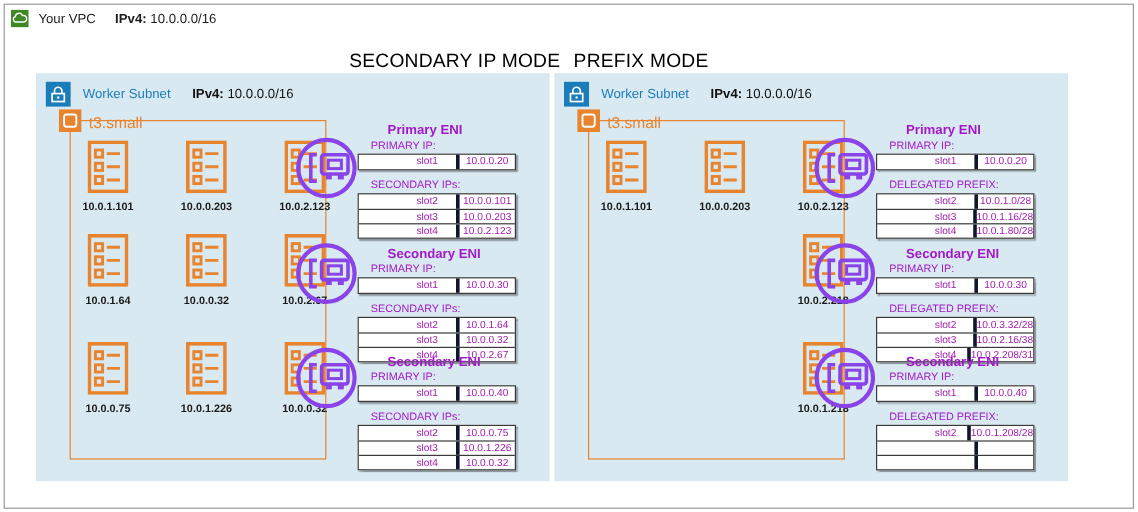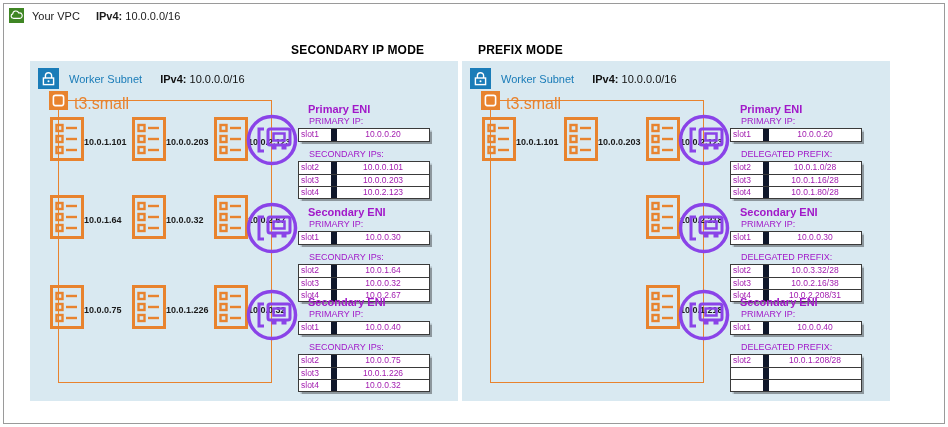--- a/index.html
+++ b/index.html
@@ -9,54 +9,54 @@
   .frame { position:absolute; left:3px; top:3px; right:3px; bottom:3px;
            border:1px solid #9a9a9a; background:#fff; }
 
   
   .vpc-head { position:absolute; left:9px; top:8px; display:flex; align-items:center; gap:8px;
               font-size:11px; color:#1c1c1c; }
   .vpc-head .cidr { margin-left:8px; }
   b { font-weight:bold; }
 
   
-  .mode-title { position:absolute; top:43px; font-size:12px; font-weight:bold; color:#000; letter-spacing:.2px; }
+  .mode-title { position:absolute; top:43px; font-size:16px; font-weight:normal; color:#000; letter-spacing:.2px; }
   .mode-left  { left:291px; }
   .mode-right { left:478px; }
 
   
   .panel { position:absolute; top:61px; width:428px; height:340px; background:#d9e9f1; }
   .panel-left  { left:30px; }
   .panel-right { left:462px; }
 
   .subnet-head { position:absolute; left:8px; top:7px; display:flex; align-items:center; gap:10px; }
   .subnet-label { color:#1a7cb8; font-size:11px; }
   .subnet-cidr  { color:#111; font-size:11px; margin-left:8px; }
 
   
   .instance-box { position:absolute; left:28px; top:39px; width:214px; height:283px;
                   border:1px solid #e8832e; }
   .ec2-icon { position:absolute; left:-10px; top:-10px; width:19px; height:19px; }
-  .inst-label { position:absolute; left:15px; top:-6px; color:#e8832e; font-size:16px; }
-
-  .pod { position:absolute; width:80px; display:flex; flex-direction:row; align-items:center; }
+  .inst-label { position:absolute; left:15px; top:-6px; color:#e8832e; font-size:13px; }
+
+  .pod { position:absolute; width:80px; display:flex; flex-direction:column; align-items:center; }
   .pod-ip { margin-top:6px; font-size:9px; font-weight:bold; color:#1a1a1a; white-space:nowrap; }
 
   .eni-circle { position:absolute; left:215px; width:54px; height:54px; }
 
   
   .eni-group { position:absolute; left:268px; width:142px; }
-  .eni-title { font-size:11px; font-weight:bold; color:#a119c9; margin-left:10px; }
+  .eni-title { font-size:11px; font-weight:bold; color:#a119c9; margin-left:25px; }
   .eni-label { font-size:9px; color:#a119c9; margin:1px 0 2px 11px; }
   .eni-label.mt { margin-top:7px; }
   .etable { width:132px; background:#fff; border:1px solid #3a3a3a;
             box-shadow:1.5px 1.5px 1px rgba(0,0,0,.35); }
   .trow { display:flex; height:12px; line-height:11px; font-size:8.5px; color:#a21caf; }
   .trow + .trow { border-top:1px solid #3a3a3a; }
-  .trow .slot { width:38px; border-right:6px solid #0f172a; padding-left:2px; }
+  .trow .slot { width:38px; border-right:3px solid #0f172a; padding-left:2px;margin-left:46px; }
   .trow .val  { flex:1; text-align:center; }
 
   .defs { position:absolute; width:0; height:0; overflow:hidden; }
   svg.fit { display:block; width:100%; height:100%; }
 </style>
 </head>
 <body>
 
 <svg class="defs" aria-hidden="true">
   <defs>

